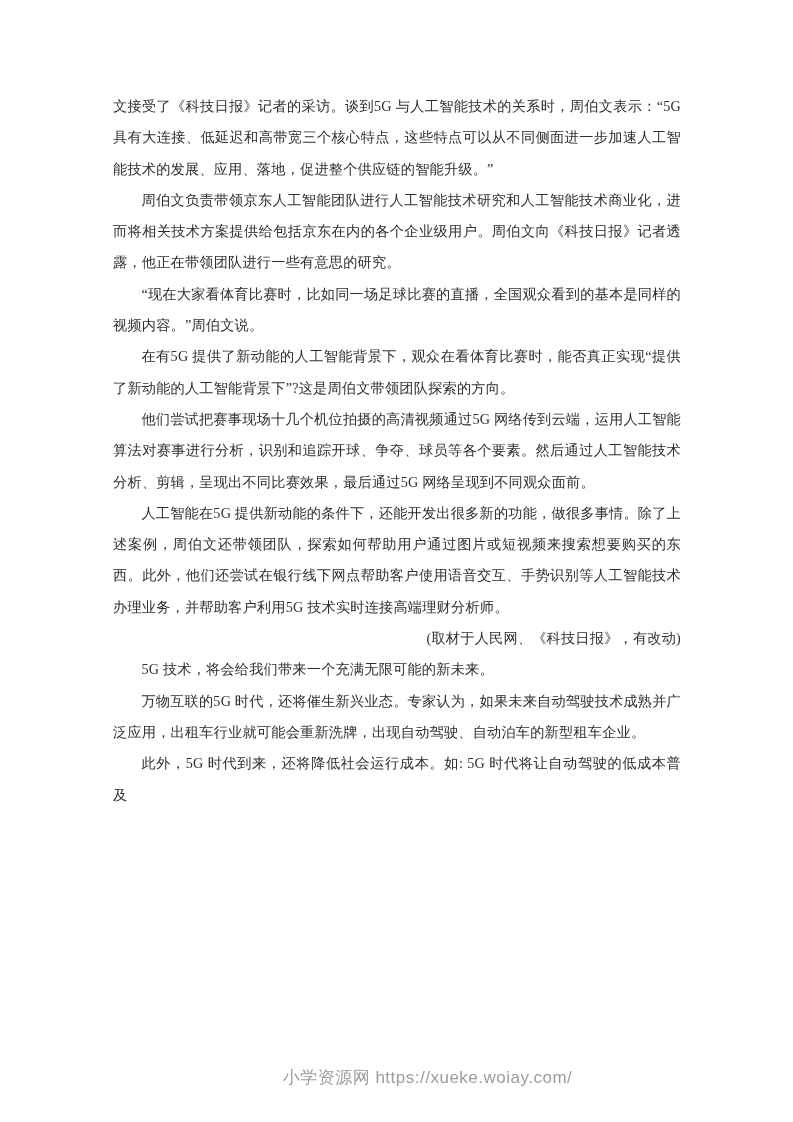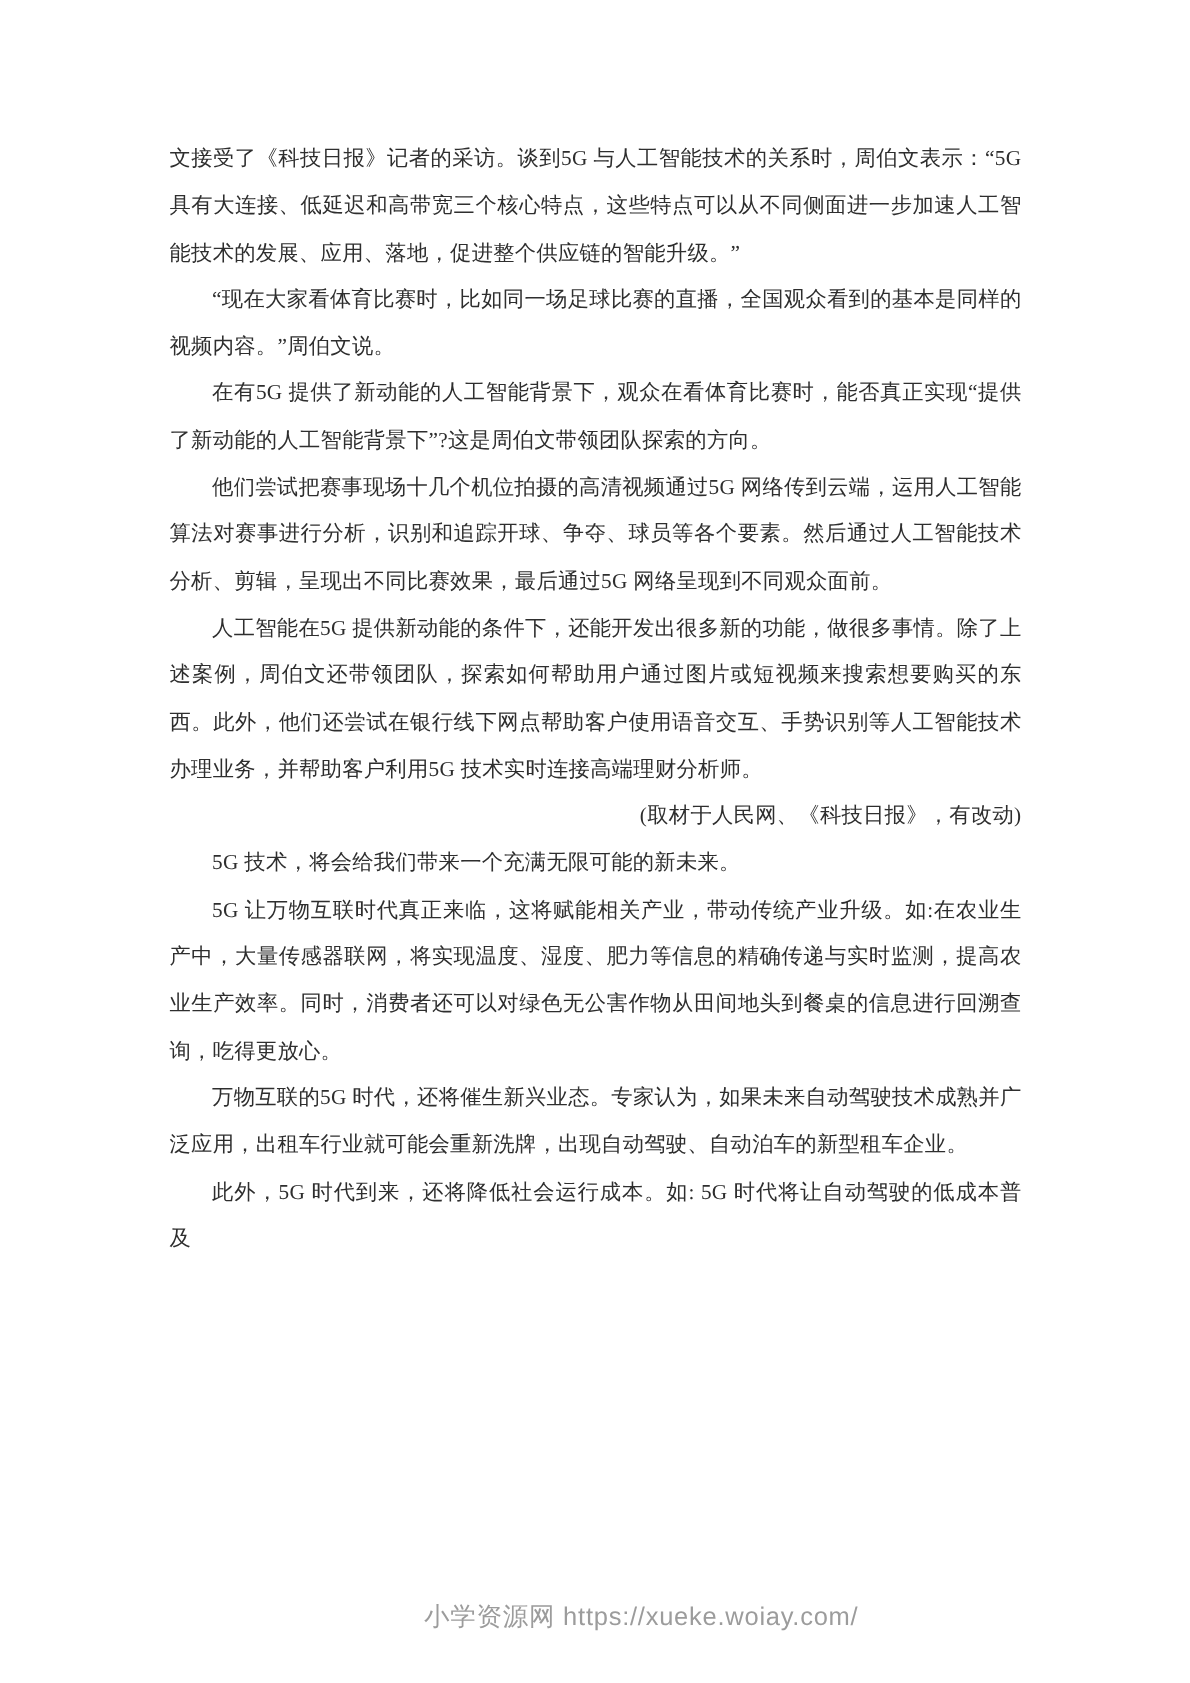--- a/index.html
+++ b/index.html
@@ -53,24 +53,24 @@
     letter-spacing: 0.5px;
     padding-left: 31px;
   }
 </style>
 </head>
 <body style="color: rgb(46, 46, 46); background: rgb(255, 255, 255);">
 
 <div class="page">
   <div class="content" id="doc-body">
       <p class="para no-indent">文接受了《科技日报》记者的采访。谈到5G 与人工智能技术的关系时，周伯文表示：“5G具有大连接、低延迟和高带宽三个核心特点，这些特点可以从不同侧面进一步加速人工智能技术的发展、应用、落地，促进整个供应链的智能升级。”</p>
+      <p class="para indent">周伯文负责带领京东人工智能团队进行人工智能技术研究和人工智能技术商业化，进而将相关技术方案提供给包括京东在内的各个企业级用户。周伯文向《科技日报》记者透露，他正在带领团队进行一些有意思的研究。</p>
       <p class="para indent">“现在大家看体育比赛时，比如同一场足球比赛的直播，全国观众看到的基本是同样的视频内容。”周伯文说。</p>
       <p class="para indent">在有5G 提供了新动能的人工智能背景下，观众在看体育比赛时，能否真正实现“提供了新动能的人工智能背景下”?这是周伯文带领团队探索的方向。</p>
       <p class="para indent">他们尝试把赛事现场十几个机位拍摄的高清视频通过5G 网络传到云端，运用人工智能算法对赛事进行分析，识别和追踪开球、争夺、球员等各个要素。然后通过人工智能技术分析、剪辑，呈现出不同比赛效果，最后通过5G 网络呈现到不同观众面前。</p>
       <p class="para indent">人工智能在5G 提供新动能的条件下，还能开发出很多新的功能，做很多事情。除了上述案例，周伯文还带领团队，探索如何帮助用户通过图片或短视频来搜索想要购买的东西。此外，他们还尝试在银行线下网点帮助客户使用语音交互、手势识别等人工智能技术办理业务，并帮助客户利用5G 技术实时连接高端理财分析师。</p>
       <p class="para attribution">(取材于人民网、《科技日报》，有改动)</p>
       <p class="para indent">5G 技术，将会给我们带来一个充满无限可能的新未来。</p>
-      <p class="para indent">5G 让万物互联时代真正来临，这将赋能相关产业，带动传统产业升级。如:在农业生产中，大量传感器联网，将实现温度、湿度、肥力等信息的精确传递与实时监测，提高农业生产效率。同时，消费者还可以对绿色无公害作物从田间地头到餐桌的信息进行回溯查询，吃得更放心。</p>
       <p class="para indent">万物互联的5G 时代，还将催生新兴业态。专家认为，如果未来自动驾驶技术成熟并广泛应用，出租车行业就可能会重新洗牌，出现自动驾驶、自动泊车的新型租车企业。</p>
       <p class="para indent">此外，5G 时代到来，还将降低社会运行成本。如: 5G 时代将让自动驾驶的低成本普及</p>
     </div>
   <div class="footer" id="page-footer" style="color: rgb(156, 156, 156);">小学资源网 https://xueke.woiay.com/</div>
 </div>
 
 </body></html>

